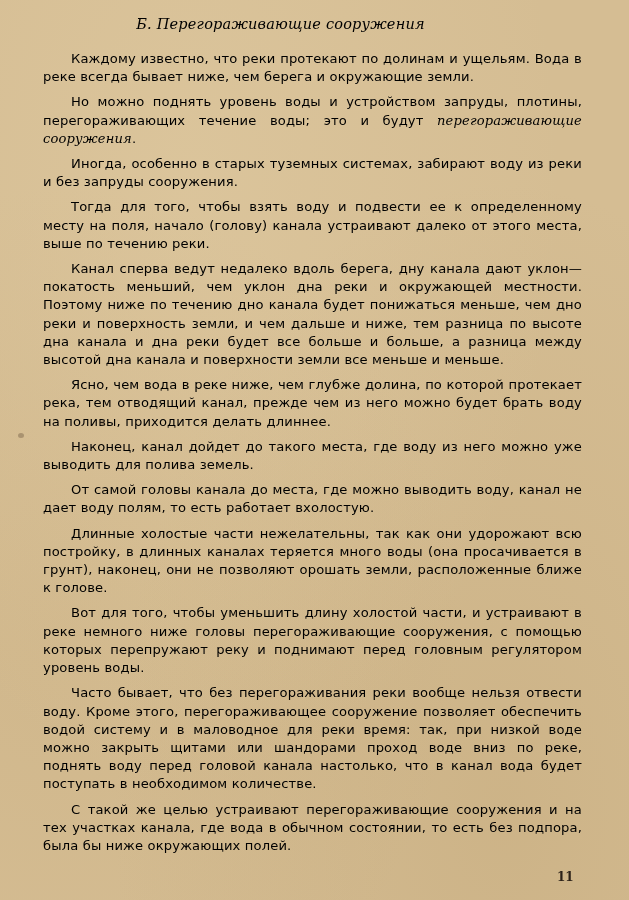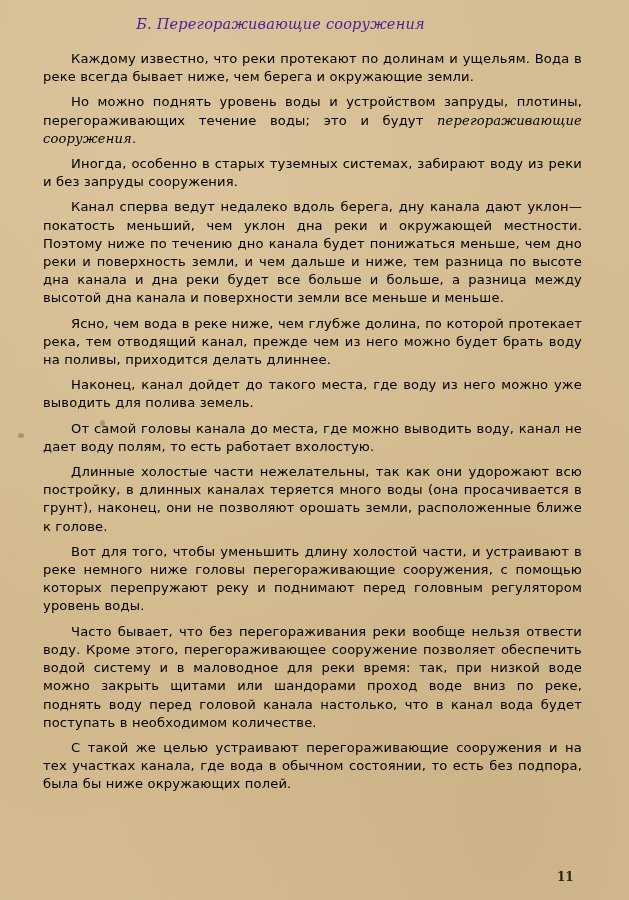--- a/index.html
+++ b/index.html
@@ -29,21 +29,21 @@
     .running-head {
       position: absolute;
       top: 16px;
       left: 0;
       width: 561px;
       text-align: center;
       font-family: "DejaVu Serif", serif;
       font-style: italic;
       font-size: 14.5px;
       letter-spacing: 0.2px;
-      color: #4c1d95;
+      color: #000000;
     }
     .body-text {
       position: absolute;
       top: 50px;
       left: 43px;
       width: 547px;
     }
     .para {
       margin: 0 8px 7px 0;
       text-indent: 28px;
@@ -78,20 +78,21 @@
 <body>
 
 <div class="page">
 
   <div class="running-head">Б. Перегораживающие сооружения</div>
 
   <div class="body-text">
     <p class="para">Каждому известно, что реки протекают по долинам и ущельям. Вода в реке всегда бывает ниже, чем берега и окружающие земли.</p>
     <p class="para"><span>Но можно поднять уровень воды и устройством запруды, плотины, перегораживающих течение воды; это и будут </span><span class="em">перегораживающие сооружения</span><span>.</span></p>
     <p class="para">Иногда, особенно в старых туземных системах, забирают воду из реки и без запруды сооружения.</p>
+    <p class="para">Тогда для того, чтобы взять воду и подвести ее к определенному месту на поля, начало (голову) канала устраивают далеко от этого места, выше по течению реки.</p>
     <p class="para">Канал сперва ведут недалеко вдоль берега, дну канала дают уклон—покатость меньший, чем уклон дна реки и окружающей местности. Поэтому ниже по течению дно канала будет понижаться меньше, чем дно реки и поверхность земли, и чем дальше и ниже, тем разница по высоте дна канала и дна реки будет все больше и больше, а разница между высотой дна канала и поверхности земли все меньше и меньше.</p>
     <p class="para">Ясно, чем вода в реке ниже, чем глубже долина, по которой протекает река, тем отводящий канал, прежде чем из него можно будет брать воду на поливы, приходится делать длиннее.</p>
     <p class="para">Наконец, канал дойдет до такого места, где воду из него можно уже выводить для полива земель.</p>
     <p class="para">От самой головы канала до места, где можно выводить воду, канал не дает воду полям, то есть работает вхолостую.</p>
     <p class="para">Длинные холостые части нежелательны, так как они удорожают всю постройку, в длинных каналах теряется много воды (она просачивается в грунт), наконец, они не позволяют орошать земли, расположенные ближе к голове.</p>
     <p class="para">Вот для того, чтобы уменьшить длину холостой части, и устраивают в реке немного ниже головы перегораживающие сооружения, с помощью которых перепружают реку и поднимают перед головным регулятором уровень воды.</p>
     <p class="para">Часто бывает, что без перегораживания реки вообще нельзя отвести воду. Кроме этого, перегораживающее сооружение позволяет обеспечить водой систему и в маловодное для реки время: так, при низкой воде можно закрыть щитами или шандорами проход воде вниз по реке, поднять воду перед головой канала настолько, что в канал вода будет поступать в необходимом количестве.</p>
     <p class="para">С такой же целью устраивают перегораживающие сооружения и на тех участках канала, где вода в обычном состоянии, то есть без подпора, была бы ниже окружающих полей.</p>
   </div>
 

